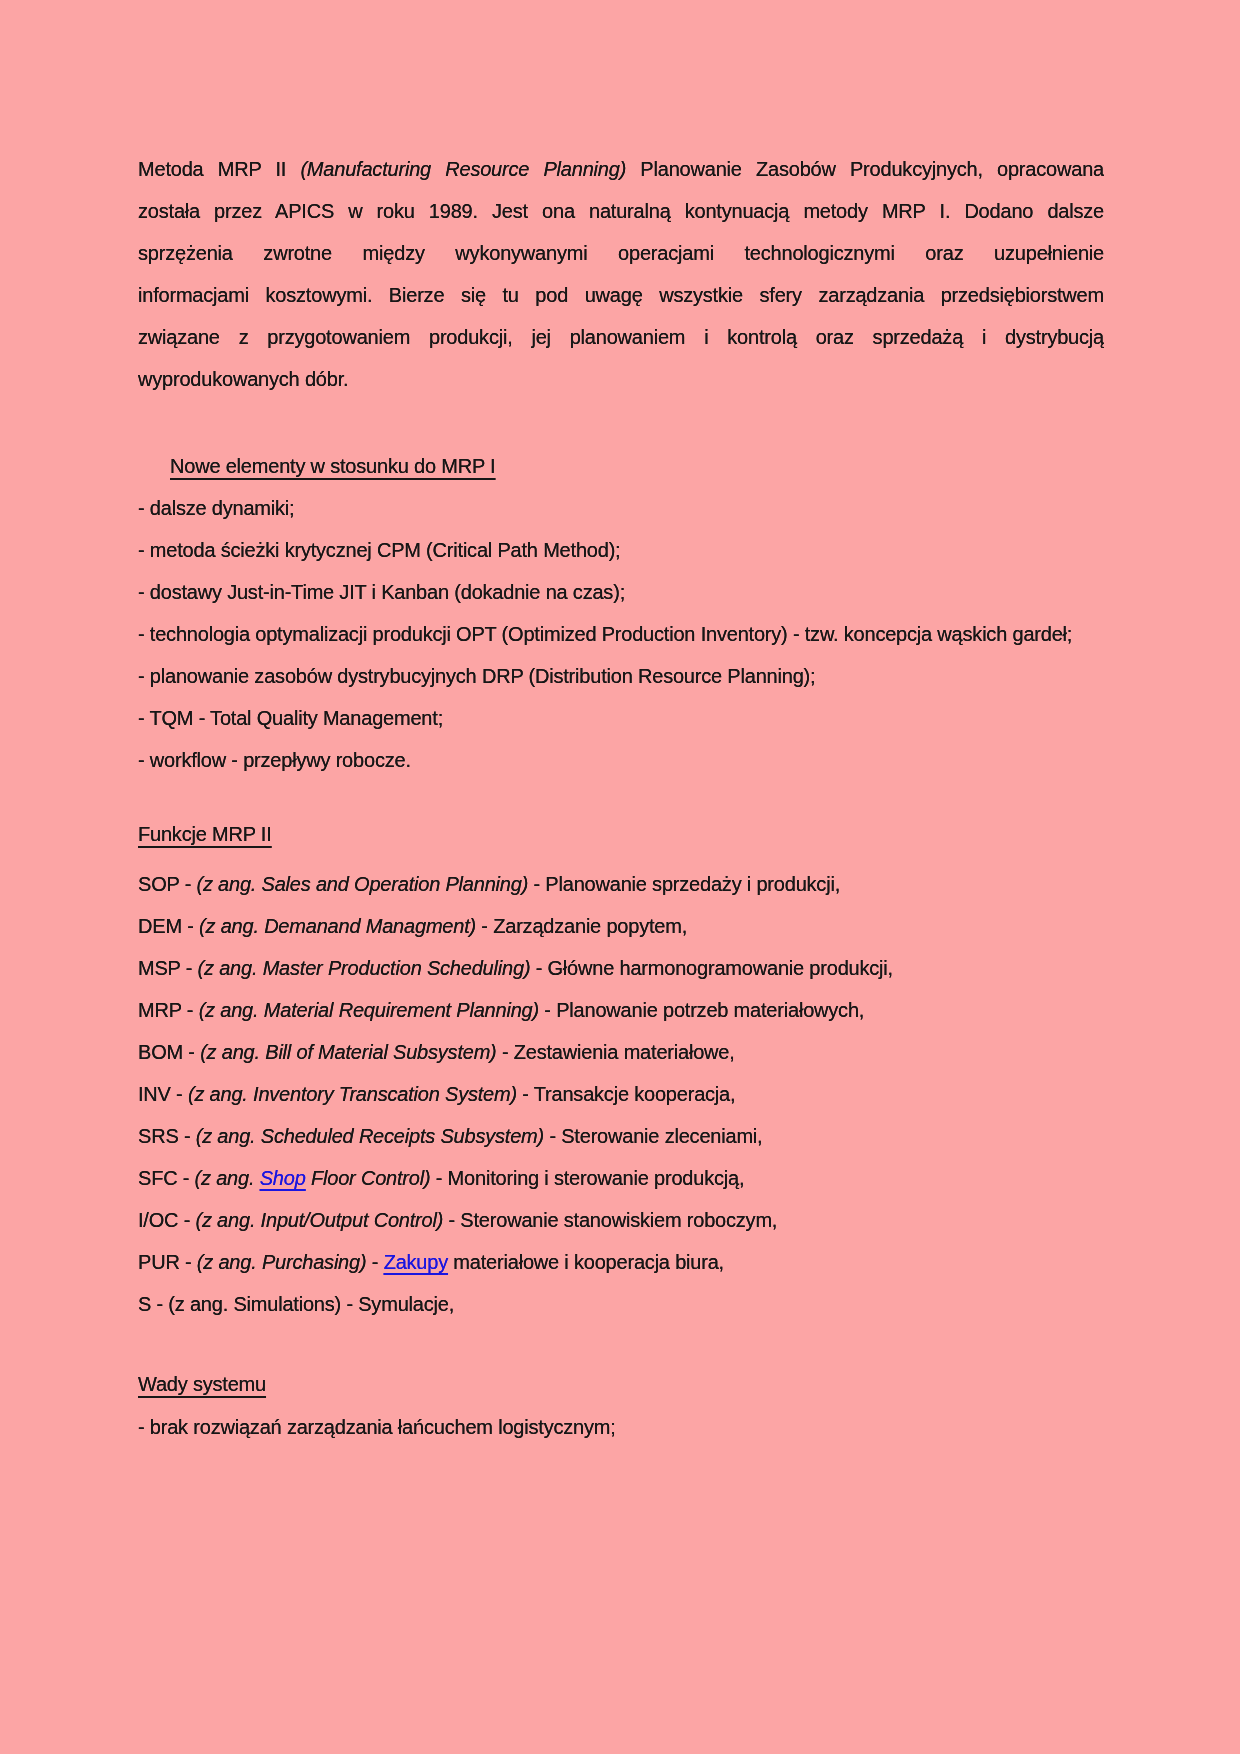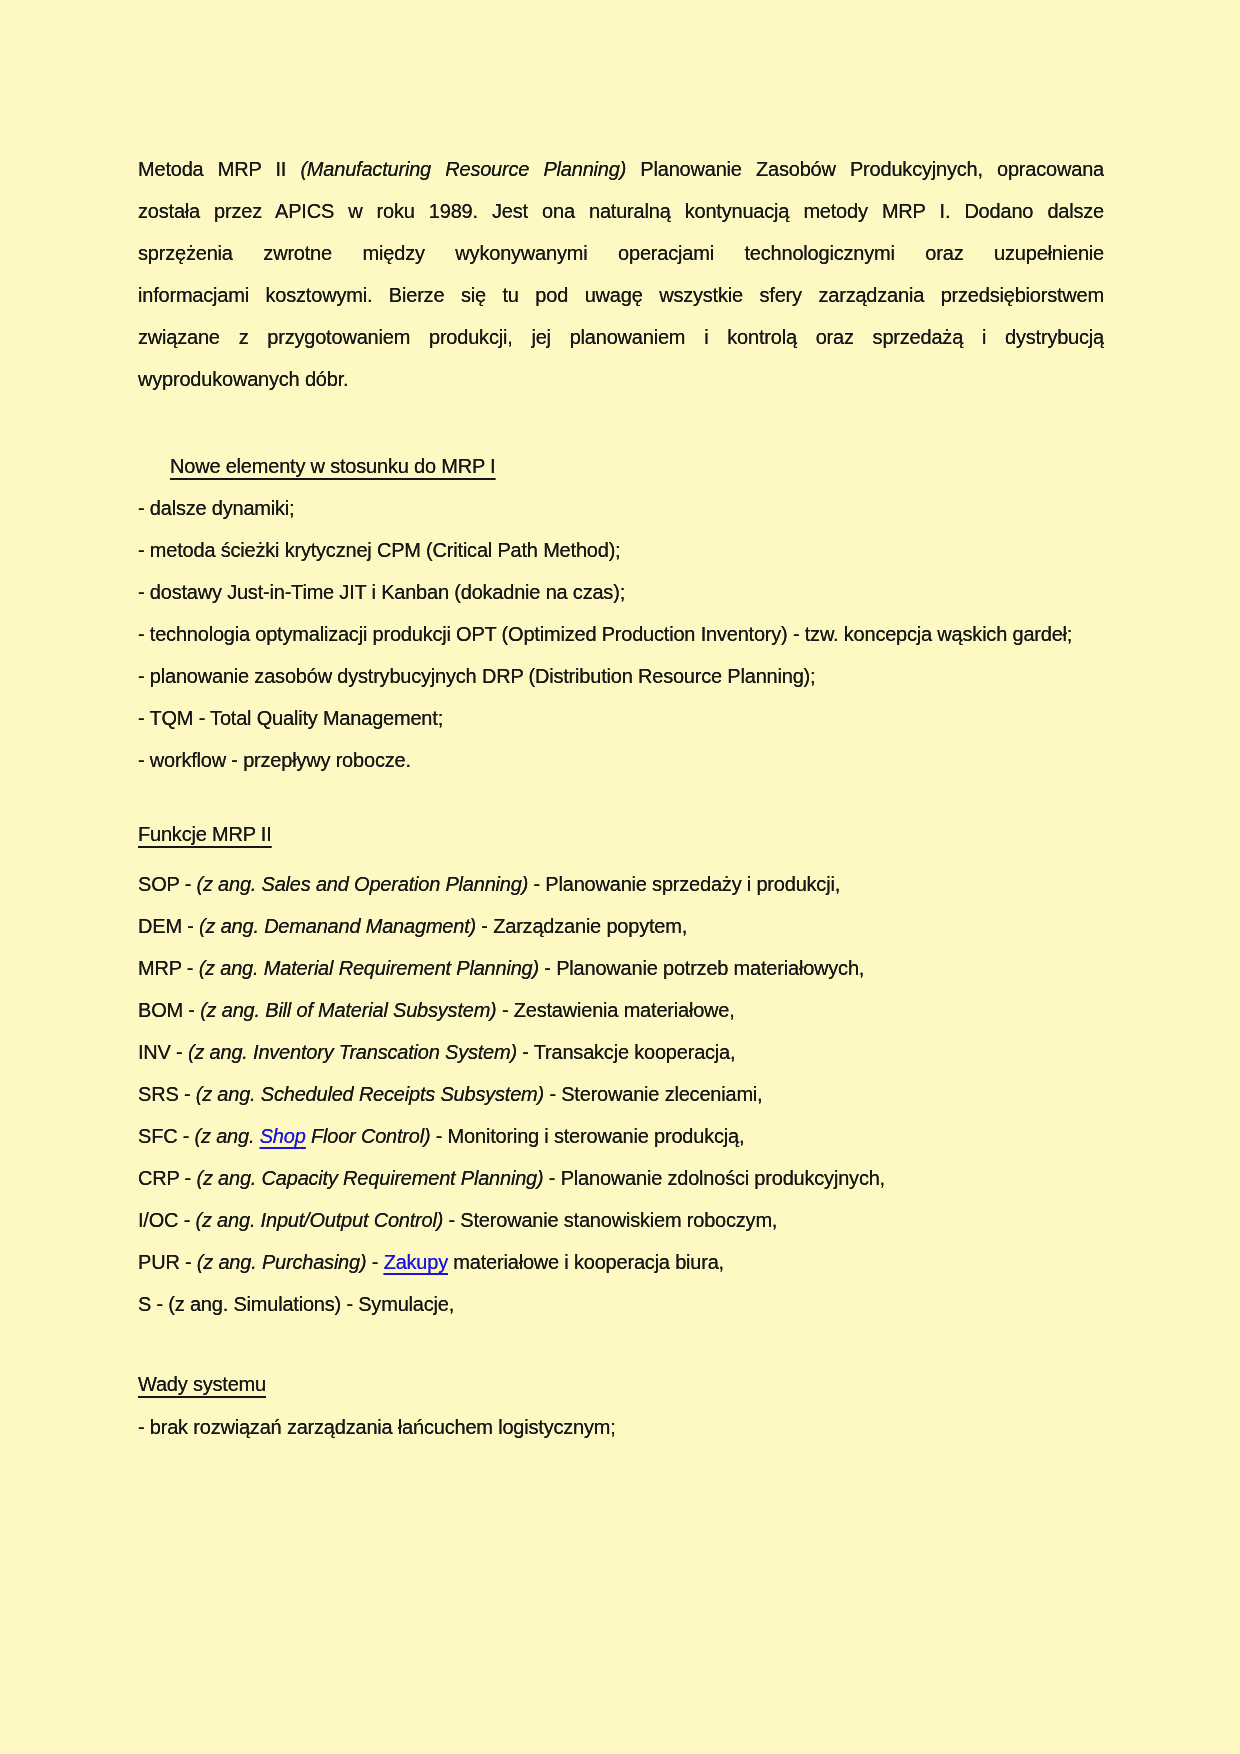--- a/index.html
+++ b/index.html
@@ -1,19 +1,19 @@
 <!DOCTYPE html>
 <html><head>
 <meta charset="utf-8">
 <style>
   html,body{margin:0;padding:0;background:#e9e9e9;}
   .page{
     position:relative;
     width:1240px;height:1754px;
-    background:#fef9c3;
+    background:#fca5a5;
     overflow:hidden;
     font-family:"Liberation Sans", sans-serif;
     color:#171717;
     font-size:20px;
     letter-spacing:-0.2px;
     text-shadow:0 0 0.6px currentColor; 
   }
   .content{position:absolute;left:138px;top:148px;width:966px;}
   .ln{height:42px;line-height:42px;overflow:hidden;white-space:nowrap;}
   .jy{text-align:justify;text-align-last:justify;white-space:normal;}
@@ -50,26 +50,26 @@
     <div class="wrap2">- technologia optymalizacji produkcji OPT (Optimized Production Inventory) - tzw. koncepcja wąskich gardeł;</div>
     <div class="ln">- planowanie zasobów dystrybucyjnych DRP (Distribution Resource Planning);</div>
     <div class="ln">- TQM - Total Quality Management;</div>
     <div class="ln">- workflow - przepływy robocze.</div>
 
     <div class="hd mt-h2"><span class="u">Funkcje MRP II</span></div>
 
     <div class="fn mt-fn">
       <div class="ln"><span>SOP - </span><span class="it">(z ang. Sales and Operation Planning)</span><span> - Planowanie sprzedaży i produkcji,</span></div>
       <div class="ln"><span>DEM - </span><span class="it">(z ang. Demanand Managment)</span><span> - Zarządzanie popytem,</span></div>
+      <div class="ln"><span>MSP - </span><span class="it">(z ang. Master Production Scheduling)</span><span> - Główne harmonogramowanie produkcji,</span></div>
       <div class="ln"><span>MRP - </span><span class="it">(z ang. Material Requirement Planning)</span><span> - Planowanie potrzeb materiałowych,</span></div>
       <div class="ln"><span>BOM - </span><span class="it">(z ang. Bill of Material Subsystem)</span><span> - Zestawienia materiałowe,</span></div>
       <div class="ln"><span>INV - </span><span class="it">(z ang. Inventory Transcation System)</span><span> - Transakcje kooperacja,</span></div>
       <div class="ln"><span>SRS - </span><span class="it">(z ang. Scheduled Receipts Subsystem)</span><span> - Sterowanie zleceniami,</span></div>
       <div class="ln"><span>SFC - </span><span class="it">(z ang. </span><a class="lnk it">Shop</a><span class="it"> Floor Control)</span><span> - Monitoring i sterowanie produkcją,</span></div>
-      <div class="ln"><span>CRP - </span><span class="it">(z ang. Capacity Requirement Planning)</span><span> - Planowanie zdolności produkcyjnych,</span></div>
       <div class="ln"><span>I/OC - </span><span class="it">(z ang. Input/Output Control)</span><span> - Sterowanie stanowiskiem roboczym,</span></div>
       <div class="ln"><span>PUR - </span><span class="it">(z ang. Purchasing)</span><span> - </span><a class="lnk">Zakupy</a><span> materiałowe i kooperacja biura,</span></div>
       <div class="ln">S - (z ang. Simulations) - Symulacje,</div>
     </div>
 
     <div class="hd mt-h3"><span class="u">Wady systemu</span></div>
     <div class="ln mt-wd">- brak rozwiązań zarządzania łańcuchem logistycznym;</div>
 
   </div>
 </div>

